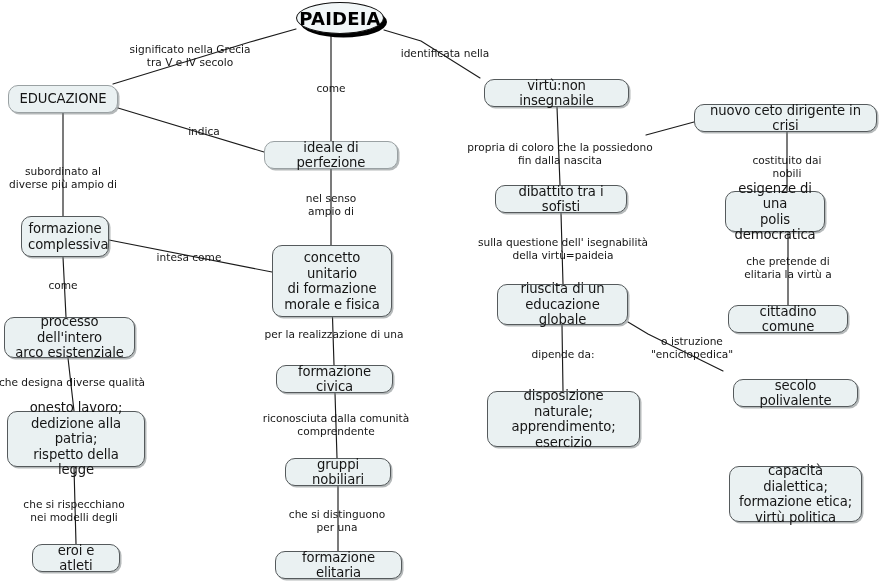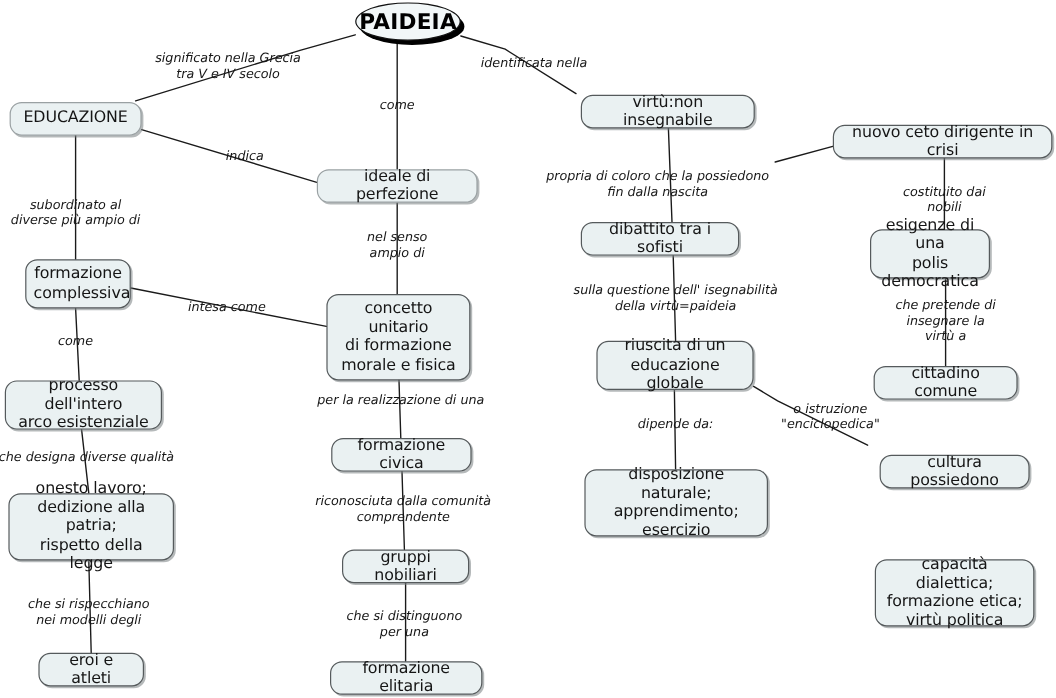--- a/index.html
+++ b/index.html
@@ -75,21 +75,20 @@
     position: absolute;
     box-sizing: border-box;
     color: #151515;
     font-size: 10.6px;
     line-height: 13px;
     text-align: center;
     white-space: pre-line;
     transform: translate(-50%, -50%);
     background: transparent;
     pointer-events: none;
-    font-style: italic;
   }
 </style>
 </head>
 <body>
 
 <div id="map-root">
 
   <svg id="edge-layer" viewBox="0 0 880 582">
       <polyline points="296,29 250,42 113,84" class="edge-line"></polyline>
       <polyline points="331,36 331,141" class="edge-line"></polyline>
@@ -149,21 +148,21 @@
       </div>
       <div class="node" style="left: 32px; top: 544px; width: 88px; height: 28px;">
         <span class="node-text">eroi e atleti</span>
       </div>
       <div class="node" style="left: 275px; top: 551px; width: 127px; height: 28px;">
         <span class="node-text">formazione elitaria</span>
       </div>
       <div class="node" style="left: 484px; top: 79px; width: 145px; height: 28px;">
         <span class="node-text">virtù:non insegnabile</span>
       </div>
-      <div class="node" style="left: 484px; top: 185px; width: 132px; height: 28px; justify-content: center;">
+      <div class="node" style="left: 495px; top: 185px; width: 132px; height: 28px; justify-content: center;">
         <span class="node-text">dibattito tra i sofisti</span>
       </div>
       <div class="node" style="left: 497px; top: 284px; width: 131px; height: 41px;">
         <span class="node-text">riuscita di un
 educazione globale</span>
       </div>
       <div class="node" style="left: 487px; top: 391px; width: 153px; height: 56px;">
         <span class="node-text">disposizione naturale;
 apprendimento;
 esercizio</span>
@@ -172,21 +171,21 @@
         <span class="node-text">nuovo ceto dirigente in crisi</span>
       </div>
       <div class="node" style="left: 725px; top: 191px; width: 100px; height: 41px;">
         <span class="node-text">esigenze di una
 polis democratica</span>
       </div>
       <div class="node" style="left: 728px; top: 305px; width: 120px; height: 28px;">
         <span class="node-text">cittadino comune</span>
       </div>
       <div class="node" style="left: 733px; top: 379px; width: 125px; height: 28px;">
-        <span class="node-text">cultura possiedono</span>
+        <span class="node-text">secolo polivalente</span>
       </div>
       <div class="node" style="left: 729px; top: 466px; width: 133px; height: 56px;">
         <span class="node-text">capacità dialettica;
 formazione etica;
 virtù politica</span>
       </div>
     </div>
 
   <div id="label-layer">
       <div class="edge-label" style="left: 190px; top: 56px;">significato nella Grecia
@@ -201,25 +200,25 @@
       <div class="edge-label" style="left: 189px; top: 257px;">intesa come</div>
       <div class="edge-label" style="left: 63px; top: 285px;">come</div>
       <div class="edge-label" style="left: 72px; top: 382px;">che designa diverse qualità</div>
       <div class="edge-label" style="left: 334px; top: 334px;">per la realizzazione di una</div>
       <div class="edge-label" style="left: 74px; top: 511px;">che si rispecchiano
 nei modelli degli</div>
       <div class="edge-label" style="left: 336px; top: 425px;">riconosciuta dalla comunità
 comprendente</div>
       <div class="edge-label" style="left: 337px; top: 521px;">che si distinguono
 per una</div>
-      <div class="edge-label" style="left: 548px; top: 154px;">propria di coloro che la possiedono
+      <div class="edge-label" style="left: 560px; top: 154px;">propria di coloro che la possiedono
 fin dalla nascita</div>
       <div class="edge-label" style="left: 563px; top: 249px;">sulla questione dell' isegnabilità
 della virtù=paideia</div>
       <div class="edge-label" style="left: 563px; top: 354px;">dipende da:</div>
       <div class="edge-label" style="left: 787px; top: 167px;">costituito dai nobili</div>
       <div class="edge-label" style="left: 788px; top: 268px;">che pretende di
-insegnare la virtù a</div>
+elitaria la virtù a</div>
       <div class="edge-label" style="left: 692px; top: 348px;">o istruzione
 "enciclopedica"</div>
     </div>
 
 </div>
 
 </body></html>

